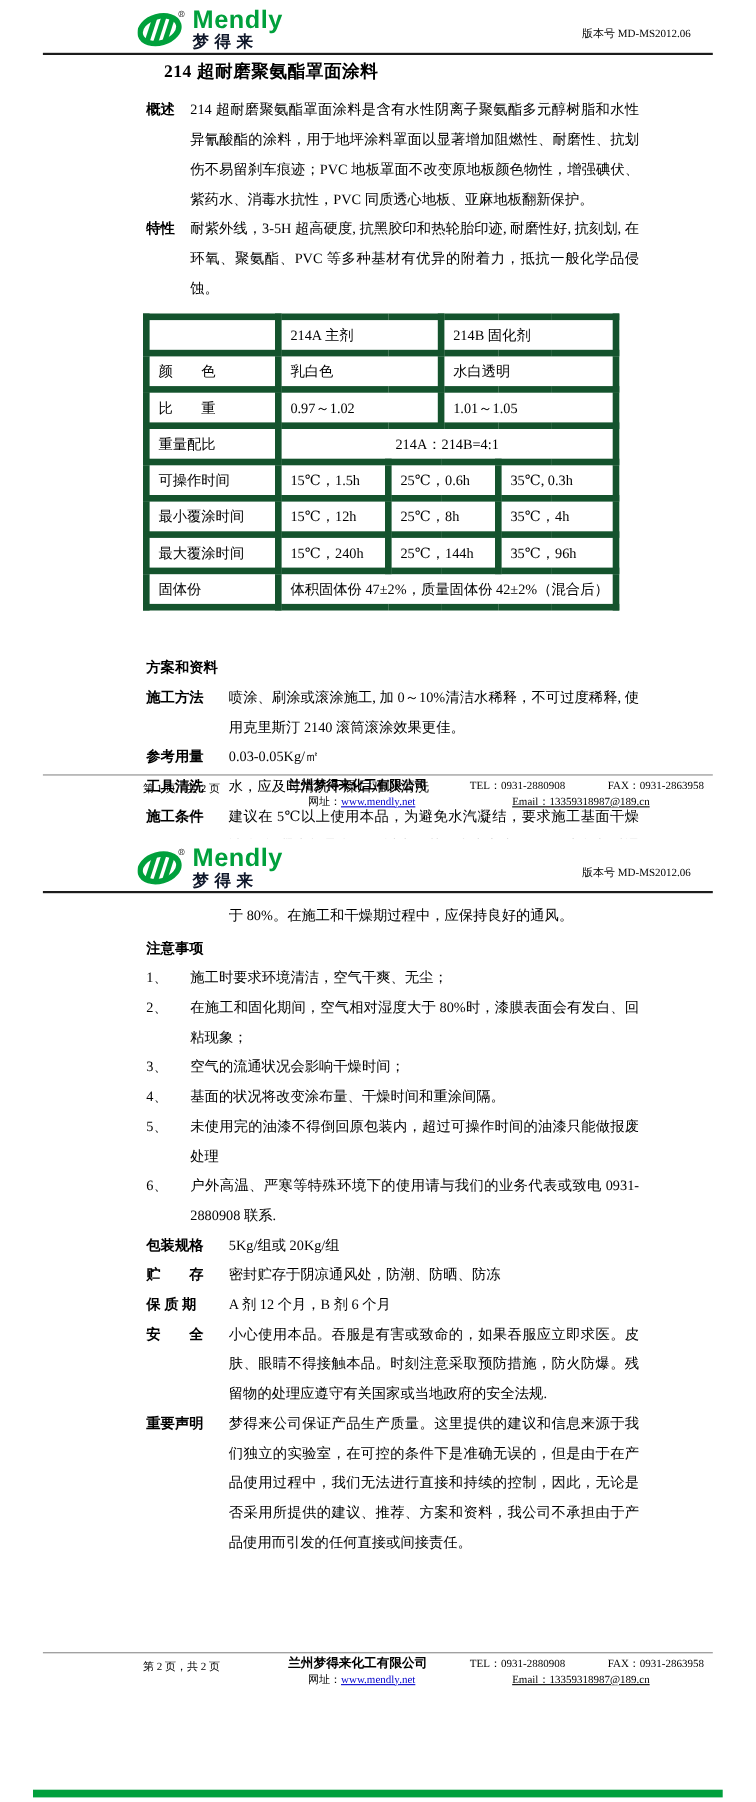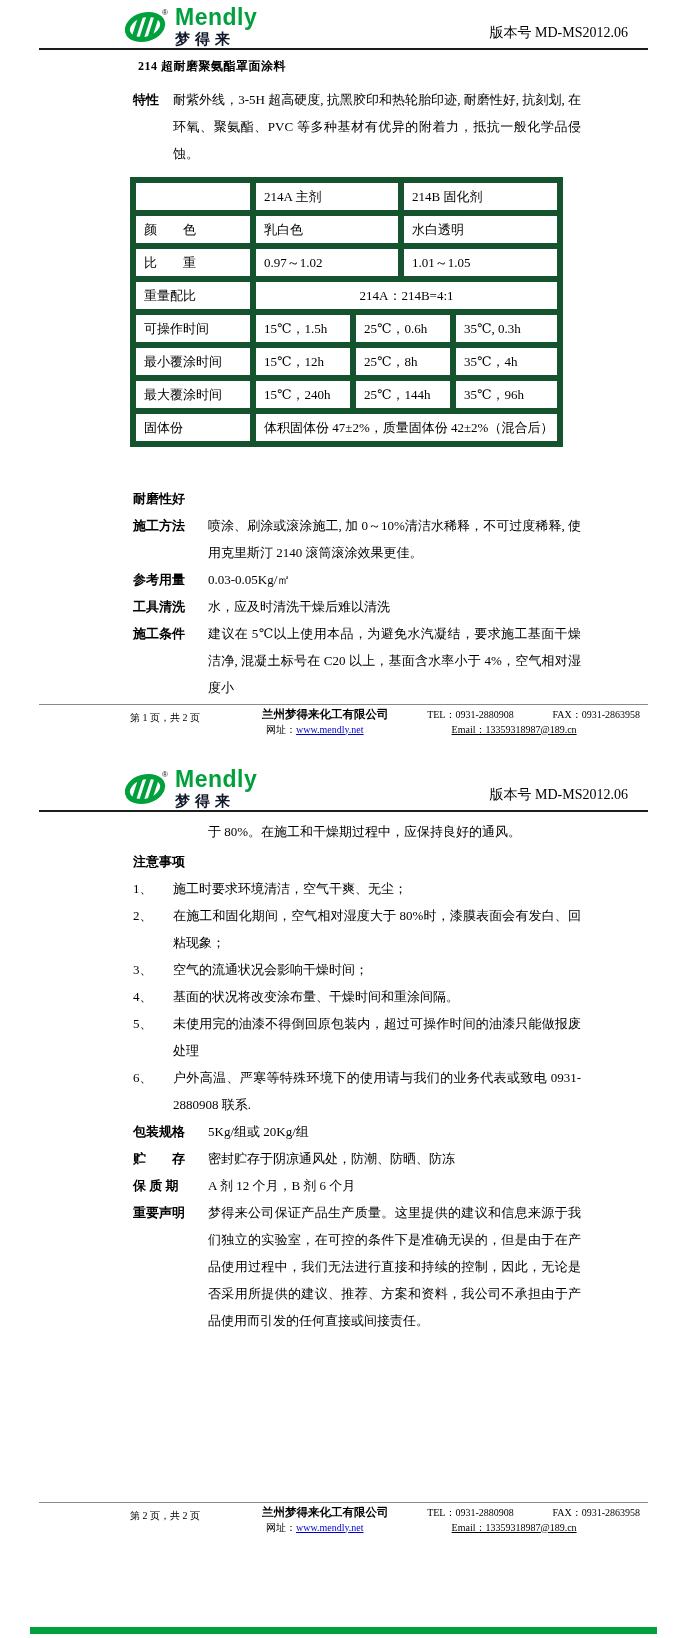--- a/index.html
+++ b/index.html
@@ -7,26 +7,26 @@
   .page{position:relative;background:#fff;}
   .page1{height:762px;}
   .page2{height:876px;}
 
   
   .hdr{display:flex;align-items:flex-start;padding:6px 59px 0 125px;height:42px;}
   .logo{display:flex;align-items:flex-start;}
   .logo-text{margin-left:6px;line-height:1;}
   .logo-en{font-family:"Liberation Sans","DejaVu Sans",sans-serif;font-weight:800;font-size:23px;color:#00A03C;letter-spacing:.5px;}
   .logo-cn{font-family:"Liberation Sans","DejaVu Sans",sans-serif;font-weight:800;font-size:15px;color:#0f172a;letter-spacing:5px;margin-top:2px;}
-  .version{margin-left:auto;font-size:14px;padding-top:18px;white-space:nowrap;}
+  .version{margin-left:auto;font-size:10px;padding-top:18px;white-space:nowrap;}
   .rule{border-top:2.5px solid #1c1c1c;margin:0 39px;}
 
   
   .content{padding:0 106px 0 133px;font-size:13px;line-height:27px;}
-  .doc-title{font-weight:bold;font-size:12px;line-height:24px;margin:4px 0 8px 5px;letter-spacing:.5px;}
+  .doc-title{font-weight:bold;font-size:16px;line-height:24px;margin:4px 0 8px 16px;letter-spacing:.5px;}
 
   .def{display:flex;}
   .def .lbl{font-weight:bold;white-space:pre;}
   .def .txt{flex:1;text-align:justify;}
   .o-lbl{flex:0 0 40px;}
   .c-lbl{flex:0 0 75px;}
   .s-lbl{flex:0 0 75px;}
   .n-num{flex:0 0 40px;font-weight:normal !important;}
   .heading{font-weight:bold;}
 
@@ -44,21 +44,21 @@
   .footer{position:absolute;left:0;right:0;}
   .f1{top:704px;} .f2{top:740px;}
   .f-rule{border-top:1.5px solid #8a8a8a;margin:0 39px 0 39px;}
   .f-body{display:flex;padding:3px 47px 0 130px;font-size:10px;line-height:13.5px;}
   .f-page{width:132px;padding-top:3px;white-space:nowrap;}
   .f-main{flex:1;}
   .f-row{display:flex;justify-content:space-between;}
   .f-company{font-size:11.5px;font-weight:bold;white-space:nowrap;}
   .f-item{white-space:nowrap;}
   .f-row2{display:flex;margin-top:1px;}
-  .f-site{margin-left:4px;white-space:nowrap;}
+  .f-site{margin-left:18px;white-space:nowrap;}
   .f-email{margin-left:88px;white-space:nowrap;text-decoration:underline;}
   a.site-link{color:#0000CC;text-decoration:underline;}
   .green-bar{position:absolute;left:30px;right:30px;bottom:4px;height:7px;background:#00A03C;}
 </style>
 </head>
 <body>
 
 <div class="page page1">
   <div class="hdr">
     <div class="logo">
@@ -83,20 +83,24 @@
         <div class="logo-cn">梦得来</div>
       </span>
     </div>
     <div class="version">版本号 MD-MS2012.06</div>
   </div>
   <div class="rule"></div>
 
   <div class="content">
     <div class="doc-title">214 超耐磨聚氨酯罩面涂料</div>
 
+    <div class="def mt6">
+      <span class="lbl o-lbl">概述</span>
+      <span class="txt">214 超耐磨聚氨酯罩面涂料是含有水性阴离子聚氨酯多元醇树脂和水性异氰酸酯的涂料，用于地坪涂料罩面以显著增加阻燃性、耐磨性、抗划伤不易留刹车痕迹；PVC 地板罩面不改变原地板颜色物性，增强碘伏、紫药水、消毒水抗性，PVC 同质透心地板、亚麻地板翻新保护。</span>
+    </div>
 
     <div class="def">
       <span class="lbl o-lbl">特性</span>
       <span class="txt">耐紫外线，3-5H 超高硬度, 抗黑胶印和热轮胎印迹, 耐磨性好, 抗刻划, 在环氧、聚氨酯、PVC 等多种基材有优异的附着力，抵抗一般化学品侵蚀。</span>
     </div>
 
 
     <table class="tech">
       <colgroup>
         <col style="width:120px">
@@ -144,21 +148,21 @@
         <td colspan="2">25℃，144h</td>
         <td colspan="2">35℃，96h</td>
       </tr>
       <tr>
         <td>固体份</td>
         <td colspan="5" class="ctr">体积固体份 47±2%，质量固体份 42±2%（混合后）</td>
       </tr>
     </tbody>
       </table>
 
-    <div class="heading mt38">耐磨性好</div>
+    <div class="heading mt38">方案和资料</div>
 
     <div class="def">
       <span class="lbl c-lbl">施工方法</span>
       <span class="txt">喷涂、刷涂或滚涂施工, 加 0～10%清洁水稀释，不可过度稀释, 使用克里斯汀 2140 滚筒滚涂效果更佳。</span>
     </div>
     <div class="def">
       <span class="lbl c-lbl">参考用量</span>
       <span class="txt">0.03-0.05Kg/㎡</span>
     </div>
     <div class="def">
@@ -254,20 +258,24 @@
     </div>
     <div class="def">
       <span class="lbl s-lbl">贮　　存</span>
       <span class="txt">密封贮存于阴凉通风处，防潮、防晒、防冻</span>
     </div>
     <div class="def">
       <span class="lbl s-lbl">保 质 期</span>
       <span class="txt">A 剂 12 个月，B 剂 6 个月</span>
     </div>
     <div class="def">
+      <span class="lbl s-lbl">安　　全</span>
+      <span class="txt">小心使用本品。吞服是有害或致命的，如果吞服应立即求医。皮肤、眼睛不得接触本品。时刻注意采取预防措施，防火防爆。残留物的处理应遵守有关国家或当地政府的安全法规.</span>
+    </div>
+    <div class="def">
       <span class="lbl s-lbl">重要声明</span>
       <span class="txt">梦得来公司保证产品生产质量。这里提供的建议和信息来源于我们独立的实验室，在可控的条件下是准确无误的，但是由于在产品使用过程中，我们无法进行直接和持续的控制，因此，无论是否采用所提供的建议、推荐、方案和资料，我公司不承担由于产品使用而引发的任何直接或间接责任。</span>
     </div>
   </div>
 
   <div class="footer f2">
     <div class="f-rule"></div>
     <div class="f-body">
       <div class="f-page">第 2 页，共 2 页</div>
       <div class="f-main">

